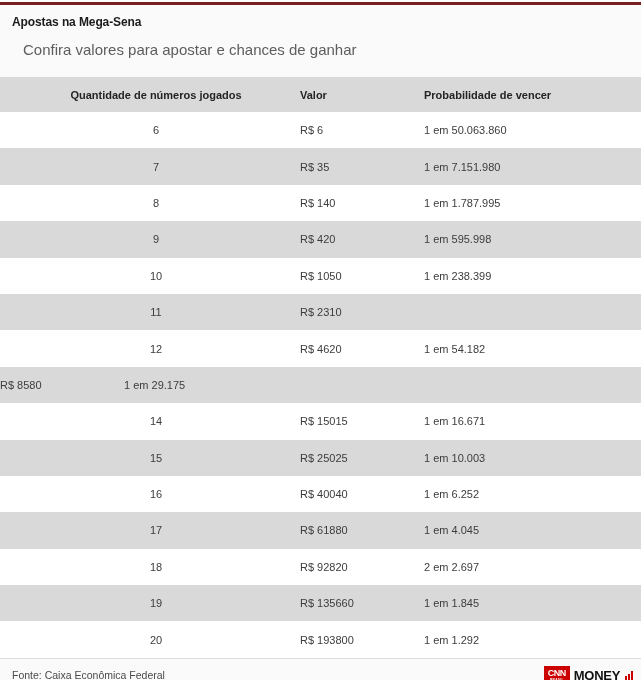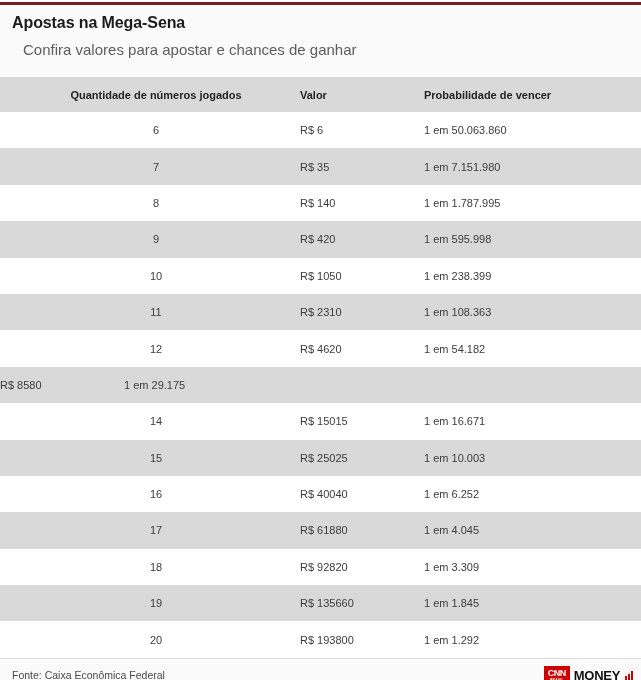--- a/index.html
+++ b/index.html
@@ -35,21 +35,21 @@
     width: 100%;
     background: #7a1f1f;
   }
   
   .title-block {
     padding: 8px 12px 9px 12px;
     background: #fafafa;
     flex: 0 0 auto;
   }
   .chart-title {
-    font-size: 16px;
+    font-size: 12px;
     font-weight: bold;
     color: #1b1b1b;
     letter-spacing: -0.1px;
     line-height: 19px;
     margin: 0 0 3px 0;
   }
   .chart-subtitle {
     font-size: 15px;
     color: #5d5d5d;
     line-height: 14px;
@@ -207,21 +207,20 @@
           <div class="cell c-prob">1 em 595.998</div>
         </div>
         <div class="row odd">
           <div class="cell c-qtd">10</div>
           <div class="cell c-val">R$ 1050</div>
           <div class="cell c-prob">1 em 238.399</div>
         </div>
         <div class="row even">
           <div class="cell c-qtd">11</div>
           <div class="cell c-val">R$ 2310</div>
-          <div class="cell c-prob">1 em 108.363</div>
         </div>
         <div class="row odd">
           <div class="cell c-qtd">12</div>
           <div class="cell c-val">R$ 4620</div>
           <div class="cell c-prob">1 em 54.182</div>
         </div>
         <div class="row even">
           <div class="cell c-val">R$ 8580</div>
           <div class="cell c-prob">1 em 29.175</div>
         </div>
@@ -241,21 +240,21 @@
           <div class="cell c-prob">1 em 6.252</div>
         </div>
         <div class="row even">
           <div class="cell c-qtd">17</div>
           <div class="cell c-val">R$ 61880</div>
           <div class="cell c-prob">1 em 4.045</div>
         </div>
         <div class="row odd">
           <div class="cell c-qtd">18</div>
           <div class="cell c-val">R$ 92820</div>
-          <div class="cell c-prob">1 em 3.309</div>
+          <div class="cell c-prob">2 em 2.697</div>
         </div>
         <div class="row even">
           <div class="cell c-qtd">19</div>
           <div class="cell c-val">R$ 135660</div>
           <div class="cell c-prob">1 em 1.845</div>
         </div>
         <div class="row odd">
           <div class="cell c-qtd">20</div>
           <div class="cell c-val">R$ 193800</div>
           <div class="cell c-prob">1 em 1.292</div>

